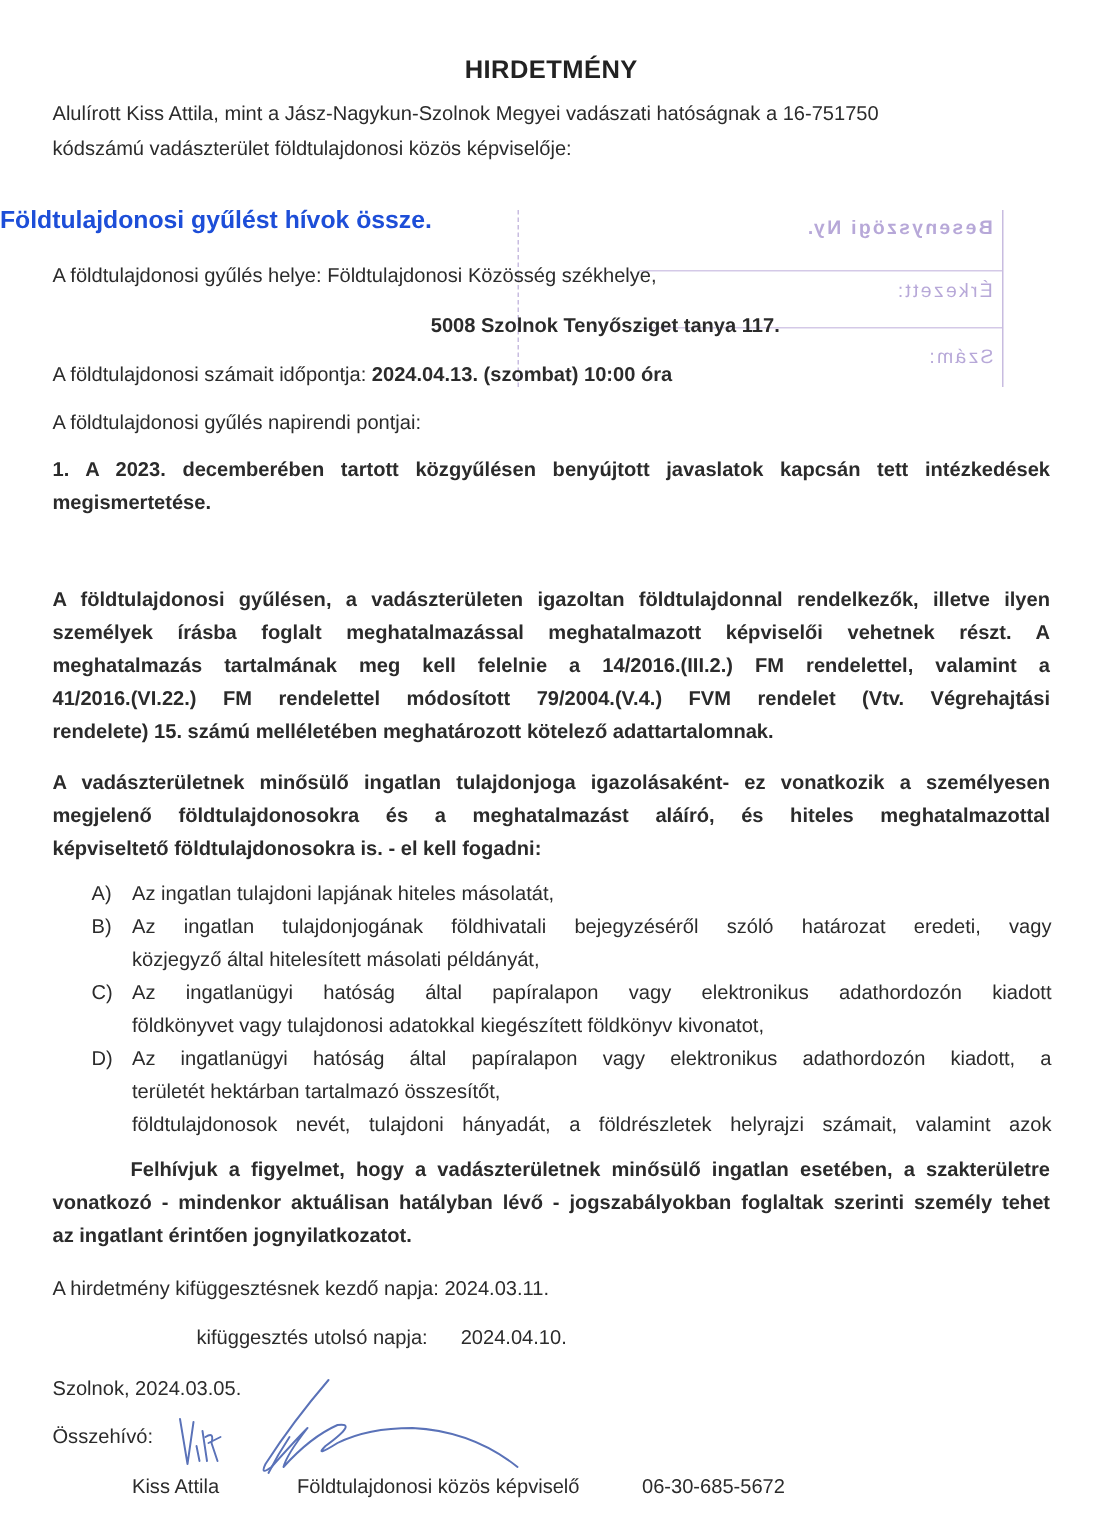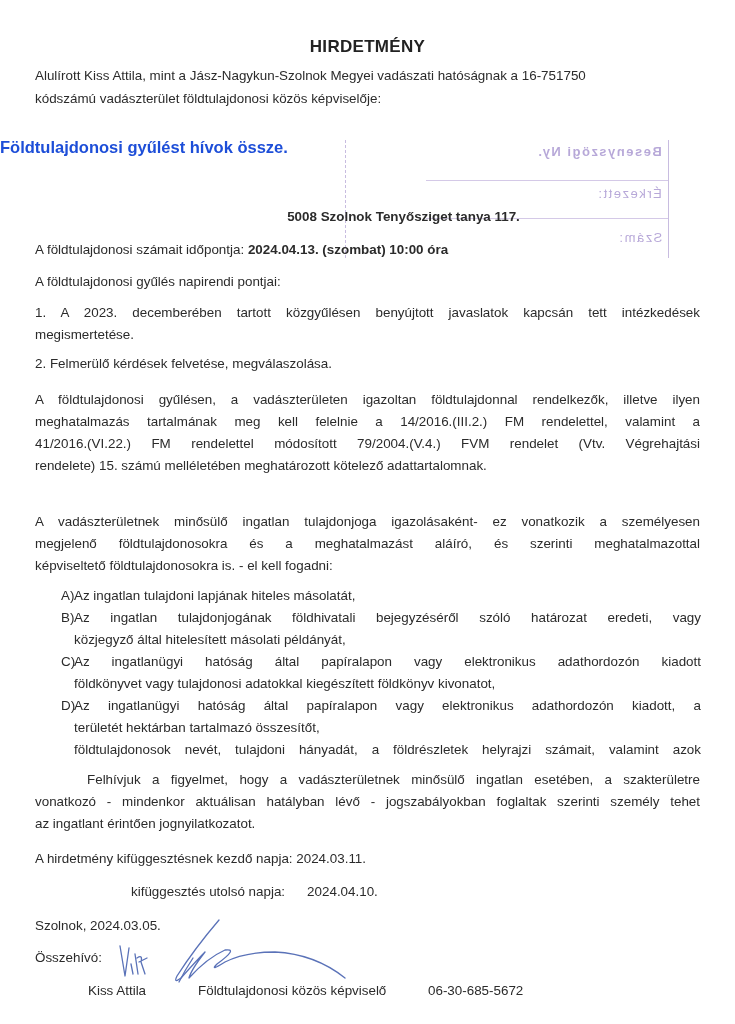--- a/index.html
+++ b/index.html
@@ -8,31 +8,31 @@
     font-family: "Liberation Sans", sans-serif; color: #2b2b2b;
     font-size: 13.4px;
   }
   .page { position: absolute; left: 0; top: 0; width: 735px; height: 780px; }
   .title {
     position: absolute; top: 37px; left: 0; width: 735px; text-align: center;
     font-weight: bold; font-size: 17px; letter-spacing: 0.3px; color: #222;
   }
   .line { position: absolute; left: 35px; white-space: nowrap; text-align: center; }
   .just { position: absolute; left: 35px; width: 665px; text-align: justify; line-height: 22px; }
-  .just .l { display: block; text-align-last: justify; }
+  .just .l { display: block; text-align-last: justify; font-weight: bold; }
   .just .l.last { text-align-last: left; }
   .b { font-weight: bold; }
   .convene {
     position: absolute; top: 138px; left: 0; width: 735px; text-align: left;
     font-weight: bold; font-size: 16.5px; color: #1d4ed8;
   }
   .addr { position: absolute; top: 209px; left: 0; width: 735px; text-align: center; font-weight: bold; margin-left: 36px; }
   .item { position: absolute; left: 61px; width: 640px; line-height: 22px; }
   .item .lbl { position: absolute; left: 0; top: 0; }
-  .item .txt { margin-left: 13px; text-align: justify; }
+  .item .txt { margin-left: 27px; text-align: justify; }
   .item .txt .l { display: block; text-align-last: justify; }
   .item .txt .l.last { text-align-last: left; }
   .stamp {
     position: absolute; left: 345px; top: 140px; width: 322px; height: 118px;
     border-left: 1px dashed #b6a6d6; border-right: 1.5px solid #b6a6d6;
     color: #a08ccc; opacity: 0.75; font-size: 13px;
   }
   .stamp .row { position: absolute; right: 6px; transform: scaleX(-1); letter-spacing: 1.5px; }
   .stamp .hr { position: absolute; left: 80px; right: 0; border-top: 1px solid #c6b8e0; }
   .sig { position: absolute; left: 115px; top: 918px; width: 240px; height: 70px; }
@@ -50,44 +50,45 @@
   <div class="stamp">
     <div class="row" style="top:4px; font-weight:bold;">Besenyszögi Ny.</div>
     <div class="hr" style="top:40px"></div>
     <div class="row" style="top:46px">Érkezett:</div>
     <div class="hr" style="top:78px"></div>
     <div class="row" style="top:90px">Szám:</div>
   </div>
 
   <div class="convene">Földtulajdonosi gyűlést hívok össze.</div>
 
+  <div class="line" style="top:176px">A földtulajdonosi gyűlés helye: Földtulajdonosi Közösség székhelye,</div>
   <div class="addr">5008 Szolnok Tenyősziget tanya 117.</div>
 
   <div class="line" style="top:242px">
     <span>A földtulajdonosi számait időpontja: </span><span class="b">2024.04.13. (szombat) 10:00 óra</span>
   </div>
 
   <div class="line" style="top:274px">A földtulajdonosi gyűlés napirendi pontjai:</div>
 
   <div class="just" style="top:302px">
     <span class="l">1. A 2023. decemberében tartott közgyűlésen benyújtott javaslatok kapcsán tett intézkedések</span>
     <span class="l last">megismertetése.</span>
   </div>
-  <div class="line" style="top:356px">2.  Felmerülő kérdések felvetése, megválaszolása.</div>
 
   <div class="just" style="top:389px">
     <span class="l">A földtulajdonosi gyűlésen, a vadászterületen igazoltan földtulajdonnal rendelkezők, illetve ilyen</span>
+    <span class="l">személyek írásba foglalt meghatalmazással meghatalmazott képviselői vehetnek részt. A</span>
     <span class="l">meghatalmazás tartalmának meg kell felelnie a 14/2016.(III.2.) FM rendelettel, valamint a</span>
     <span class="l">41/2016.(VI.22.)  FM rendelettel módosított 79/2004.(V.4.) FVM rendelet (Vtv. Végrehajtási</span>
     <span class="l last">rendelete) 15. számú melléletében meghatározott kötelező adattartalomnak.</span>
   </div>
 
   <div class="just" style="top:511px">
     <span class="l">A vadászterületnek minősülő ingatlan tulajdonjoga igazolásaként- ez vonatkozik a személyesen</span>
-    <span class="l">megjelenő földtulajdonosokra és a meghatalmazást aláíró, és szerinti meghatalmazottal</span>
+    <span class="l">megjelenő földtulajdonosokra és a meghatalmazást aláíró, és hiteles meghatalmazottal</span>
     <span class="l last">képviseltető földtulajdonosokra is. - el kell fogadni:</span>
   </div>
 
   <div class="item" style="top:585px">
     <span class="lbl">A)</span>
     <div class="txt">
         <span class="l last">Az ingatlan tulajdoni lapjának hiteles másolatát,</span>
       </div>
   </div>
   <div class="item" style="top:607px">

